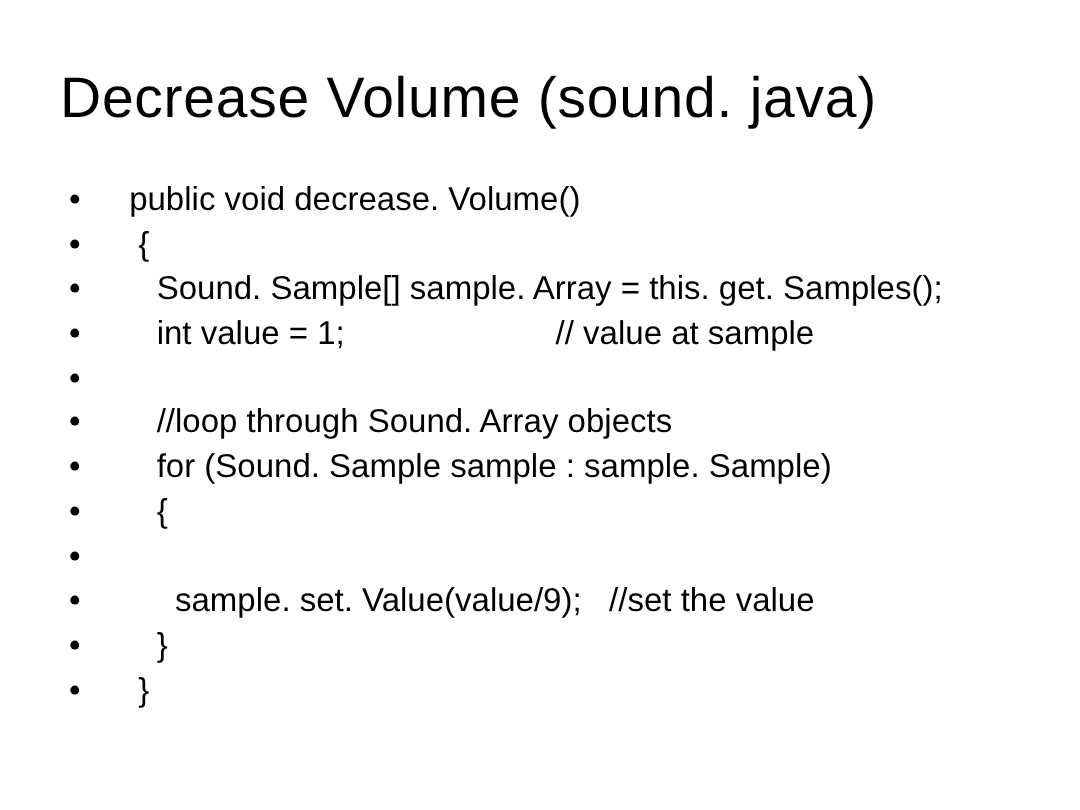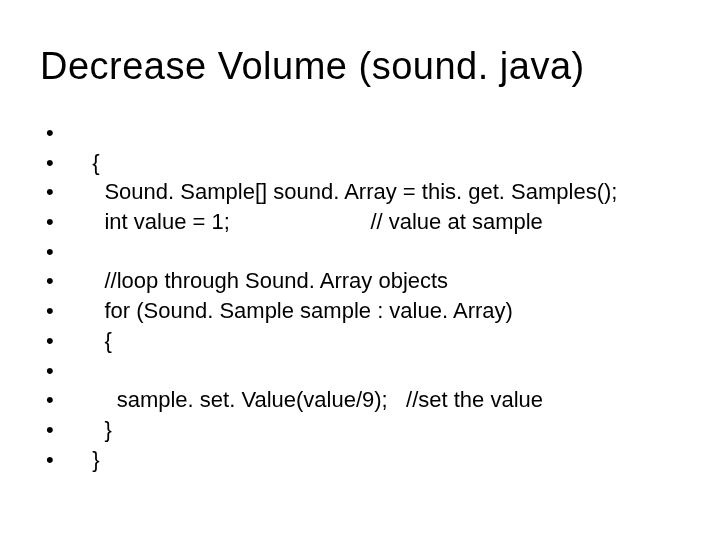--- a/index.html
+++ b/index.html
@@ -43,44 +43,45 @@
   }
 </style>
 </head>
 <body>
 
 <div class="slide">
   <div class="title">Decrease Volume (sound. java)</div>
   <div class="body">
     <div class="line">
       <span class="bullet">•</span>
+      <span class="code"> public void decrease. Volume()</span>
     </div>
     <div class="line">
       <span class="bullet">•</span>
       <span class="code">  {</span>
     </div>
     <div class="line">
       <span class="bullet">•</span>
-      <span class="code">    Sound. Sample[] sound. Array = this. get. Samples();</span>
+      <span class="code">    Sound. Sample[] sample. Array = this. get. Samples();</span>
     </div>
     <div class="line">
       <span class="bullet">•</span>
       <span class="code">    int value = 1;                       // value at sample</span>
     </div>
     <div class="line">
       <span class="bullet">•</span>
       <span class="code"></span>
     </div>
     <div class="line">
       <span class="bullet">•</span>
       <span class="code">    //loop through Sound. Array objects</span>
     </div>
     <div class="line">
       <span class="bullet">•</span>
-      <span class="code">    for (Sound. Sample sample : value. Array)</span>
+      <span class="code">    for (Sound. Sample sample : sample. Sample)</span>
     </div>
     <div class="line">
       <span class="bullet">•</span>
       <span class="code">    {</span>
     </div>
     <div class="line">
       <span class="bullet">•</span>
     </div>
     <div class="line">
       <span class="bullet">•</span>

